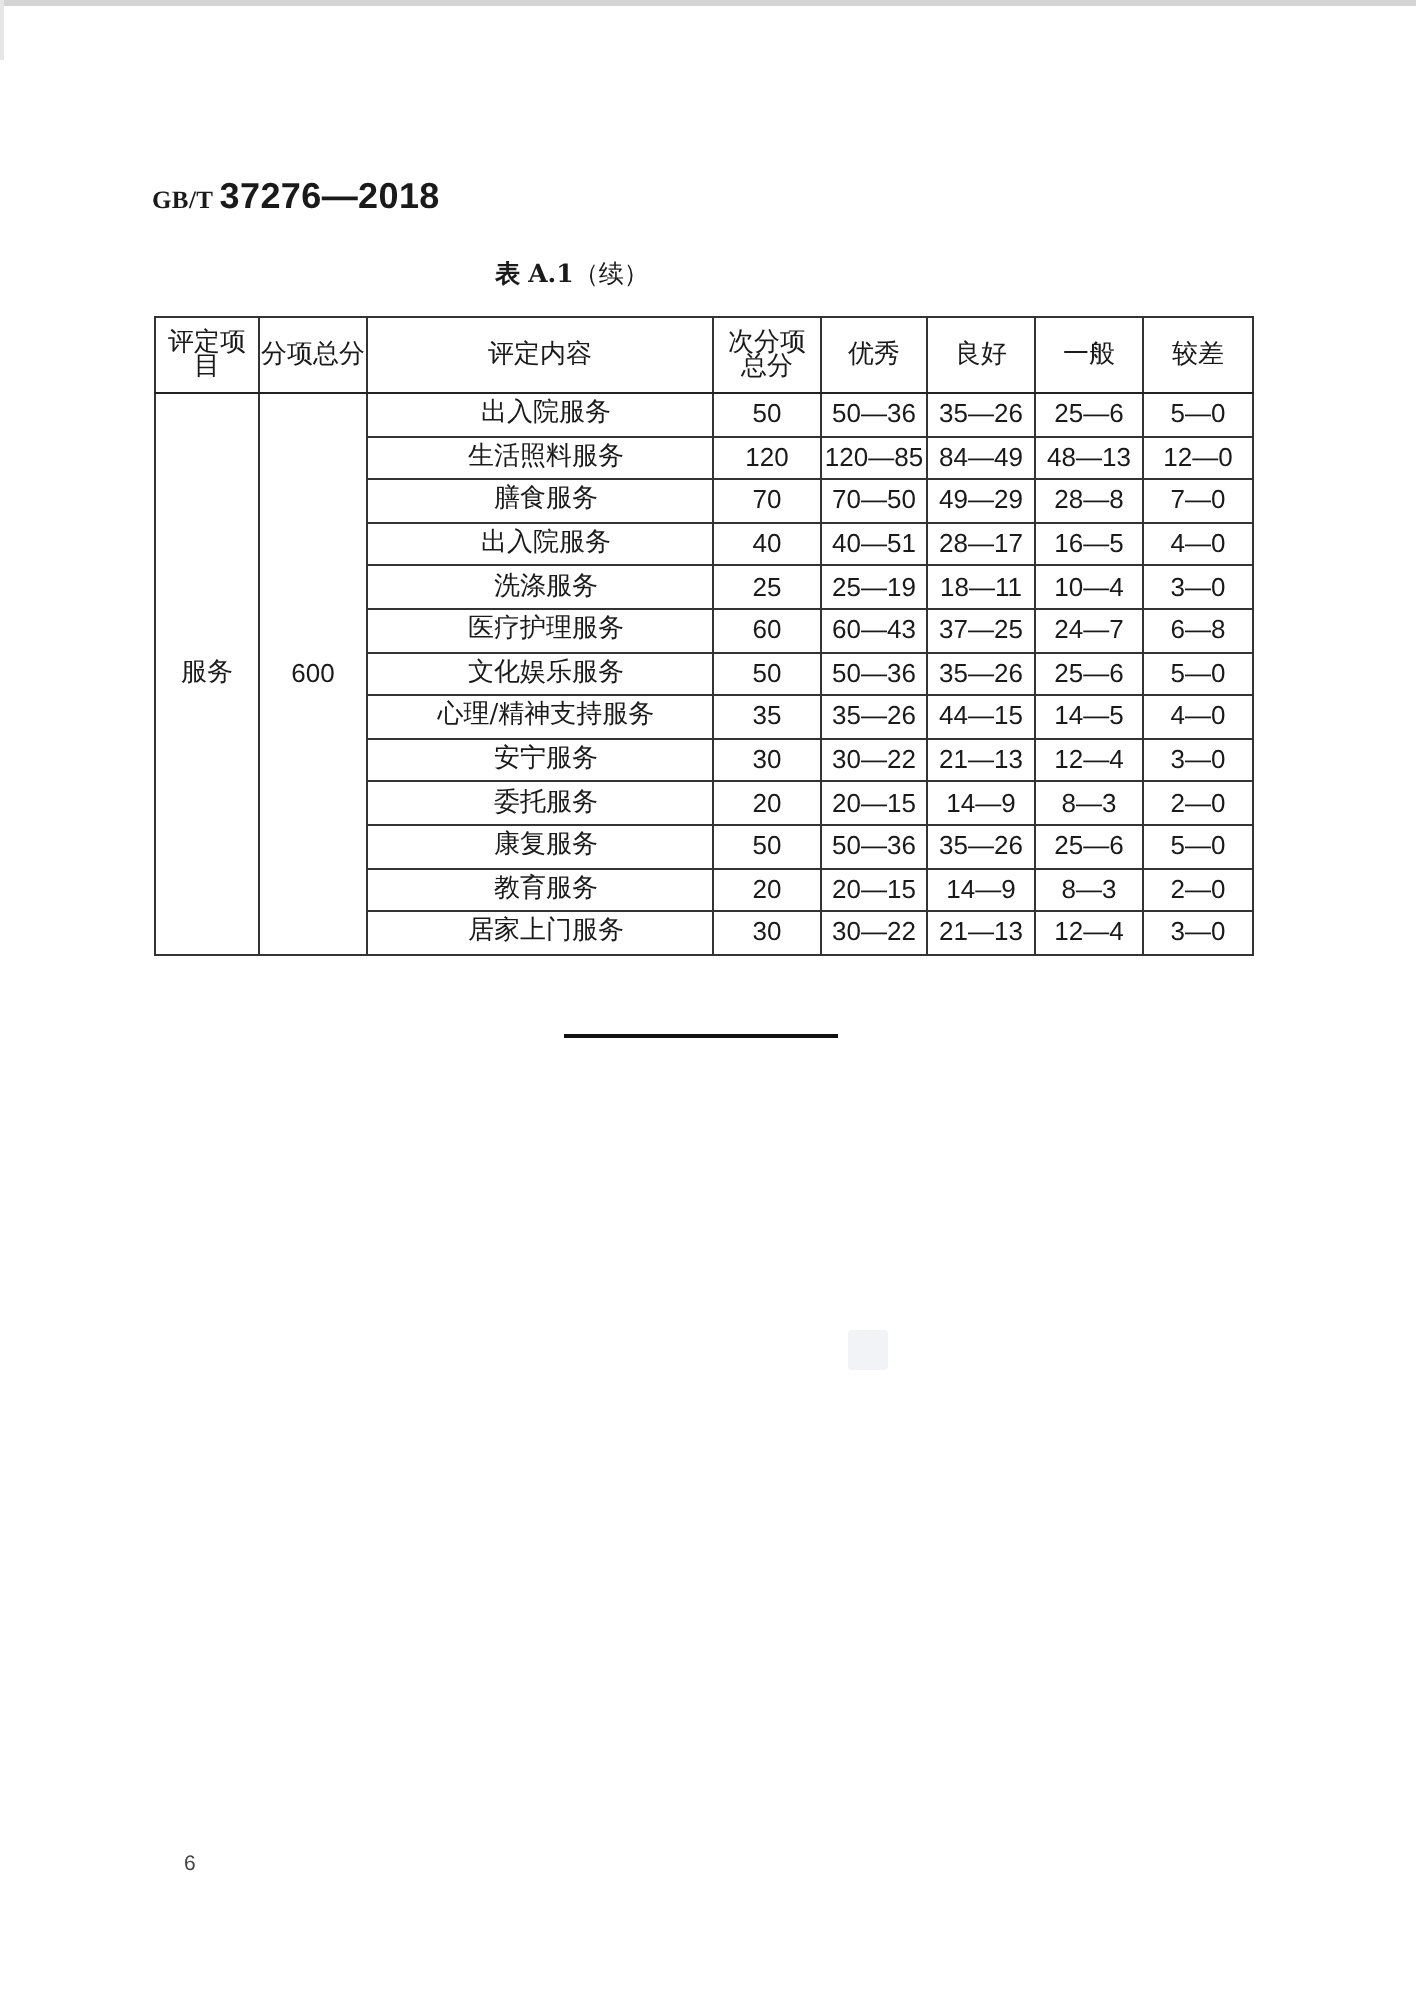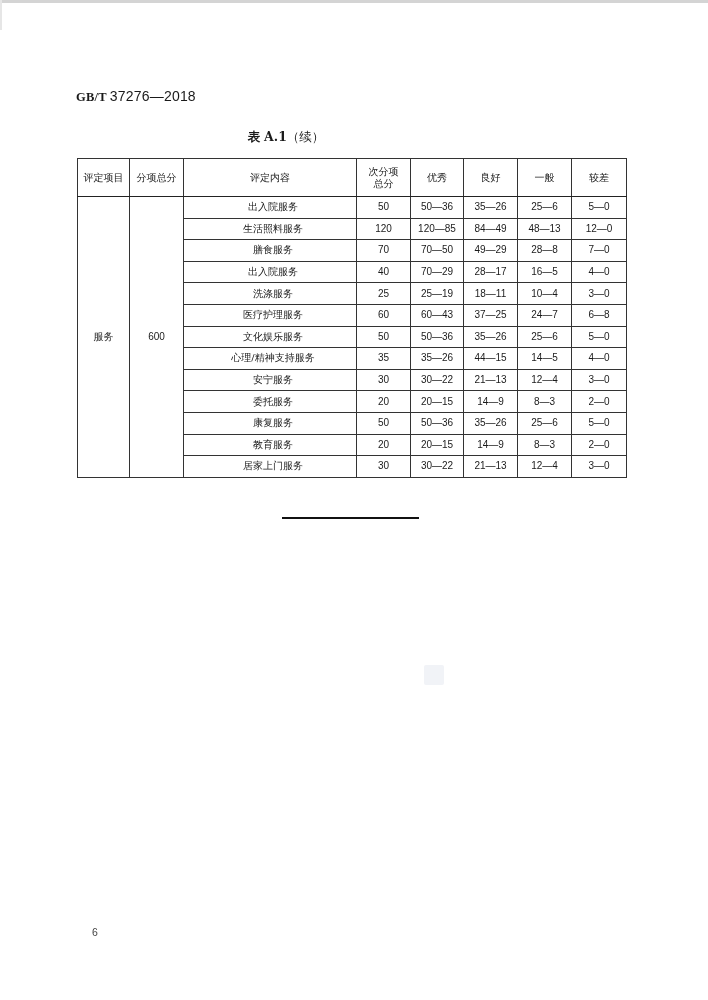--- a/index.html
+++ b/index.html
@@ -10,30 +10,30 @@
   .topbar {
     position: absolute; left: 0; top: 0; width: 708px; height: 3px; background: #d4d4d4;
   }
   .leftedge {
     position: absolute; left: 0; top: 0; width: 2px; height: 30px; background: #e6e6e6;
   }
   .std-code {
     position: absolute; left: 76px; top: 88px; font-size: 12.5px; font-weight: bold;
     font-family: "Liberation Serif", "DejaVu Serif", serif; letter-spacing: 0.2px;
   }
-  .std-code .num { font-weight: normal; font-family: "Liberation Sans", "DejaVu Sans", sans-serif; font-size: 14px; }
+  .std-code .num { font-weight: bold; font-family: "Liberation Sans", "DejaVu Sans", sans-serif; font-size: 18px; }
   .table-title {
     position: absolute; left: 0; width: 572px; top: 129px; text-align: center; font-size: 12.5px;
   }
   .table-title .b { font-weight: bold; }
   table.score {
     position: absolute; left: 77px; top: 158px; width: 549px;
     border-collapse: collapse; table-layout: fixed;
     border: 1.6px solid #222;
-    font-size: 10px;
+    font-size: 13px;
   }
   table.score th, table.score td {
     border: 1px solid #333; padding: 0; height: 20.6px; font-weight: normal;
     text-align: center; vertical-align: middle; line-height: 12px;
   }
   table.score thead th { height: 37px; border-bottom: 1.4px solid #222; }
   table.score td.content { text-align: center; padding-left: 6px; }
   table.score td.num, table.score th.num { font-family: "Liberation Sans", "DejaVu Sans", sans-serif; }
   .end-rule {
     position: absolute; left: 282px; top: 517px; width: 137px; height: 2px; background: #111;
@@ -112,21 +112,21 @@
       <td class="content">膳食服务</td>
       <td class="num">70</td>
       <td class="num">70—50</td>
       <td class="num">49—29</td>
       <td class="num">28—8</td>
       <td class="num">7—0</td>
     </tr>
     <tr>
       <td class="content">出入院服务</td>
       <td class="num">40</td>
-      <td class="num">70—29</td>
+      <td class="num">40—51</td>
       <td class="num">28—17</td>
       <td class="num">16—5</td>
       <td class="num">4—0</td>
     </tr>
     <tr>
       <td class="content">洗涤服务</td>
       <td class="num">25</td>
       <td class="num">25—19</td>
       <td class="num">18—11</td>
       <td class="num">10—4</td>

